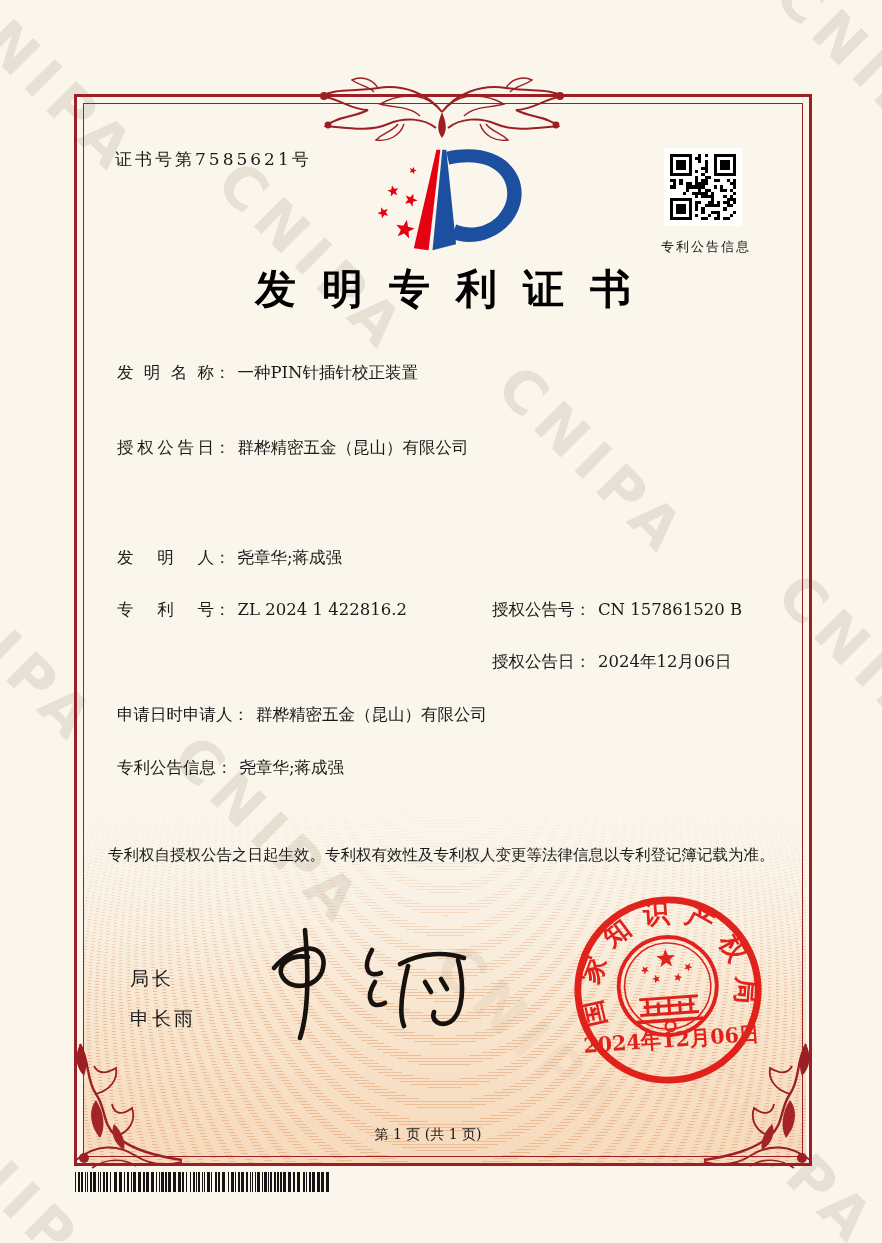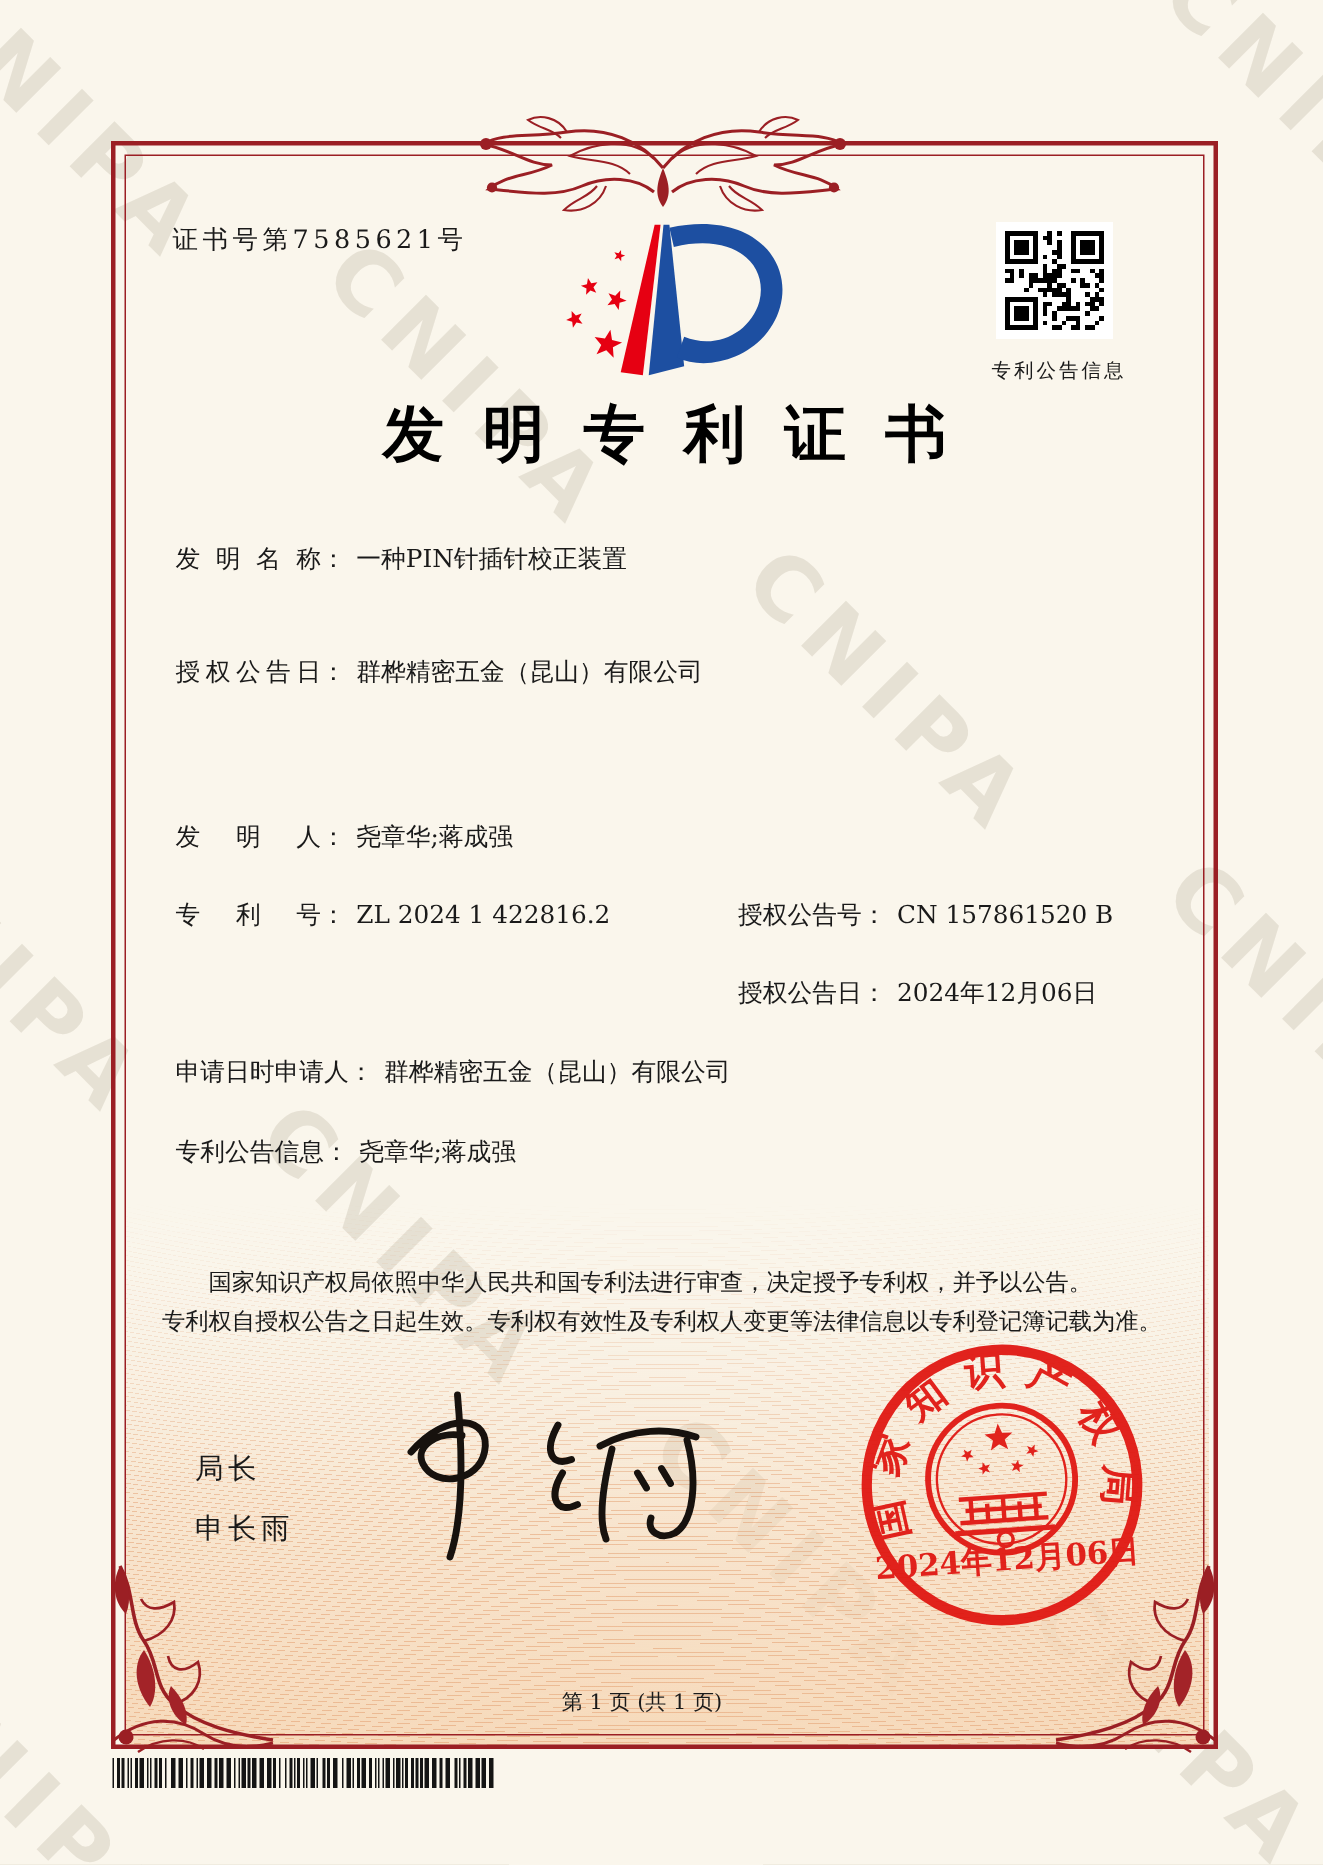--- a/index.html
+++ b/index.html
@@ -372,21 +372,20 @@
     <span>授权公告日</span><span>：</span><span class="val">2024年12月06日</span>
   </div>
   <div class="abs row" style="left:117px;top:704px">
     <span>申请日时申请人</span><span>：</span><span class="val">群桦精密五金（昆山）有限公司</span>
   </div>
   <div class="abs row" style="left:117px;top:757px">
     <span>专利公告信息</span><span>：</span><span class="val">尧章华;蒋成强</span>
   </div>
 
   <div class="abs statement">
-    <div class="ind">国家知识产权局依照中华人民共和国专利法进行审查，决定授予专利权，并予以公告。</div>
     <div>专利权自授权公告之日起生效。专利权有效性及专利权人变更等法律信息以专利登记簿记载为准。</div>
   </div>
 
   <div class="abs sig-title">局长</div>
   <div class="abs sig-name">申长雨</div>
 
   <svg class="abs sig-hand" viewBox="0 0 225 120">
     <g stroke="#17120e" stroke-width="4.6" fill="none" stroke-linecap="round">
       <path d="M26,44 C50,16 80,20 75,44 C71,64 42,68 34,52 C28,40 44,30 60,33"></path>
       <path d="M57,6 C60,40 62,84 52,114"></path>

